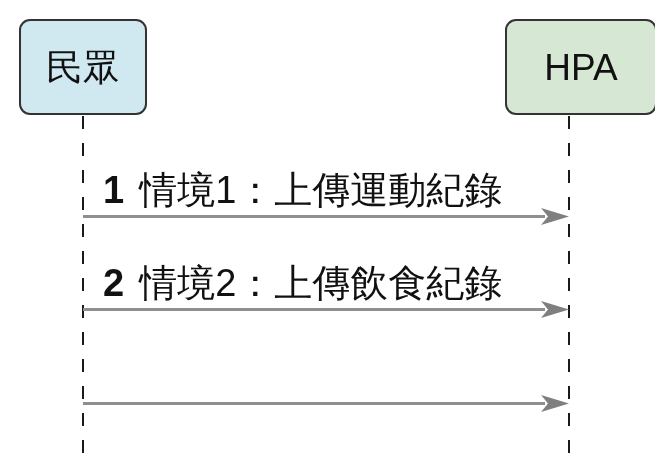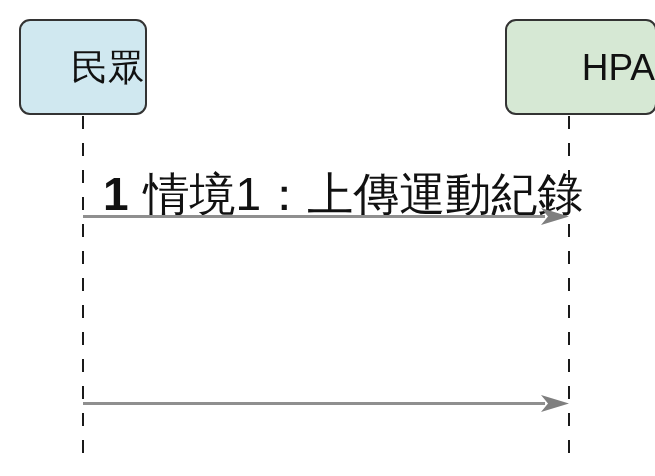--- a/index.html
+++ b/index.html
@@ -19,21 +19,21 @@
   
   .actor {
     position: absolute;
     top: 19px;
     height: 96px;
     box-sizing: border-box;
     border: 2.5px solid #333333;
     border-radius: 11px;
     display: flex;
     align-items: center;
-    justify-content: flex-end;
+    justify-content: center;
   }
   .actor-left  { left: 19px;  width: 128px; }
   .actor-right { left: 505px; width: 152px; }
   .actor-label {
     font-size: 37px;
     color: #111111;
     line-height: 1;
     white-space: nowrap;
   }
 
@@ -60,21 +60,21 @@
     height: 72px;
   }
   .msg-1 { top: 171px; }
   .msg-2 { top: 264px; }
   .msg-3 { top: 358px; }
 
   .msg-text {
     position: absolute;
     left: 20px;
     top: 0;
-    font-size: 46px;
+    font-size: 38px;
     line-height: 1.02;
     color: #111111;
     white-space: nowrap;
   }
   .msg-num {
     font-weight: bold;
     margin-right: 15px;
   }
 
   .msg-line {
@@ -114,20 +114,29 @@
   <div class="msg msg-1">
     <div class="msg-text">
       <span class="msg-num">1</span><span class="msg-label">情境1：上傳運動紀錄</span>
     </div>
     <div class="msg-line" style="background-color: rgb(143, 143, 143);"></div>
     <svg class="msg-head" viewBox="0 0 28 17" preserveAspectRatio="none">
       <polygon points="0,0 28,8.5 0,17 7,8.5" style="fill: rgb(127, 127, 127);"></polygon>
     </svg>
   </div>
 
+  <div class="msg msg-2">
+    <div class="msg-text">
+      <span class="msg-num">2</span><span class="msg-label">情境2：上傳飲食紀錄</span>
+    </div>
+    <div class="msg-line" style="background-color: rgb(143, 143, 143);"></div>
+    <svg class="msg-head" viewBox="0 0 28 17" preserveAspectRatio="none">
+      <polygon points="0,0 28,8.5 0,17 7,8.5" style="fill: rgb(127, 127, 127);"></polygon>
+    </svg>
+  </div>
 
   <div class="msg msg-3">
     <div class="msg-line" style="background-color: rgb(143, 143, 143);"></div>
     <svg class="msg-head" viewBox="0 0 28 17" preserveAspectRatio="none">
       <polygon points="0,0 28,8.5 0,17 7,8.5" style="fill: rgb(127, 127, 127);"></polygon>
     </svg>
   </div>
 
 </div>
 

